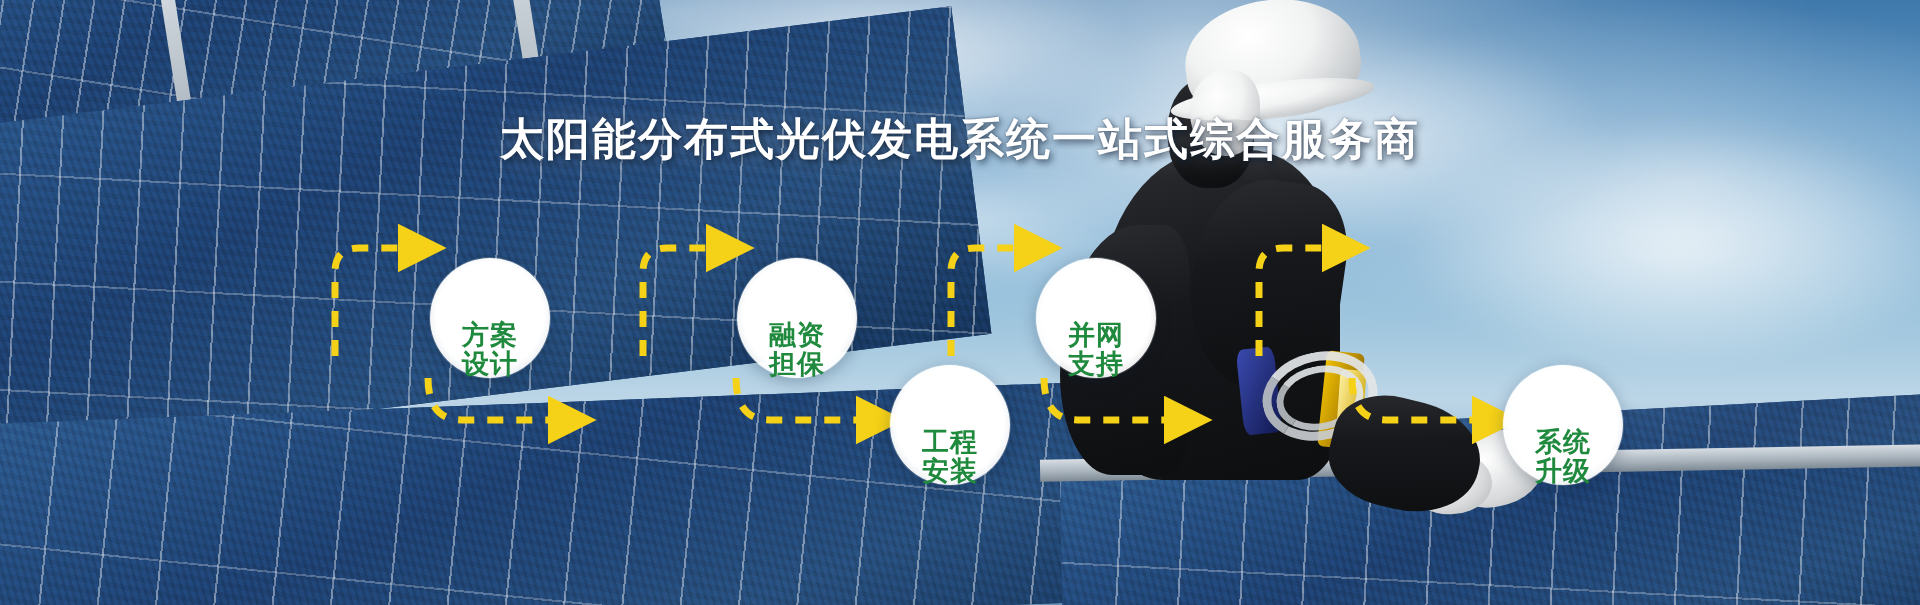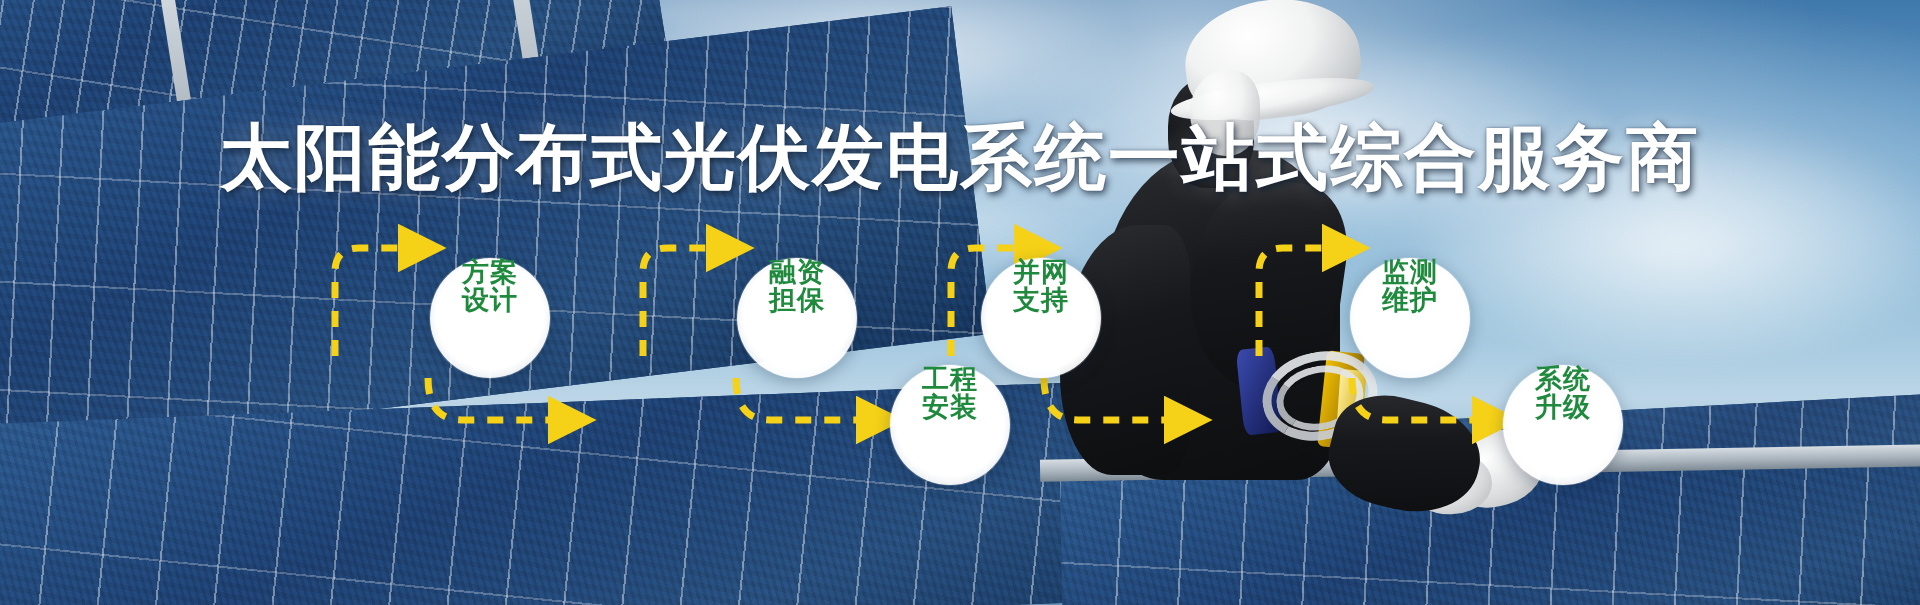--- a/index.html
+++ b/index.html
@@ -83,41 +83,41 @@
     border: 9px solid #e3e6e8;
     border-left-color:#b9bec2; border-bottom-color:#c8ccd0;
   }
 
   
   .title {
     position: absolute;
     left: 0; right: 0;
     top: 110px;
     text-align: center;
-    font-size: 72px;
+    font-size: 44px;
     font-weight: 700;
     letter-spacing: 2px;
     color: #ffffff;
     white-space: nowrap;
     text-shadow:
       0 0 2px rgba(20,40,70,.55),
       2px 3px 7px rgba(10,25,45,.72),
       0 0 26px rgba(255,255,255,.30);
   }
 
   
   .flow { position:absolute; inset:0; }
   .arrows { position:absolute; inset:0; }
 
   .node {
     position: absolute;
     width: 120px; height: 120px;
     border-radius: 50%;
     display: flex;
-    align-items: flex-start;
+    align-items: flex-end;
     justify-content: center;
     background:
       radial-gradient(circle at 50% 48%, #ffffff 0%, #ffffff 62%, rgba(255,255,255,0.92) 72%, rgba(226,233,240,0.78) 84%, rgba(205,216,228,0.42) 93%, rgba(205,216,228,0) 100%);
     box-shadow: 0 0 0 1px rgba(255,255,255,0.18), 0 4px 16px rgba(12,30,55,.28);
   }
   .node-label {
     font-size: 27px;
     font-weight: 700;
     line-height: 1.05;
     color: #1f8a3d;
@@ -213,27 +213,23 @@
 设计</span>
     </div>
     <div class="node" style="left:890px; top:365px;">
       <span class="node-label">工程
 安装</span>
     </div>
     <div class="node" style="left:737px; top:258px;">
       <span class="node-label">融资
 担保</span>
     </div>
-    <div class="node" style="left:981px; top:258px;">
+    <div class="node" style="left:1036px; top:258px;">
       <span class="node-label">并网
 支持</span>
-    </div>
-    <div class="node" style="left:1350px; top:258px;">
-      <span class="node-label">监测
-维护</span>
     </div>
     <div class="node" style="left:1503px; top:365px;">
       <span class="node-label">系统
 升级</span>
     </div>
 
   </div>
 </div>
 
 </body></html>

